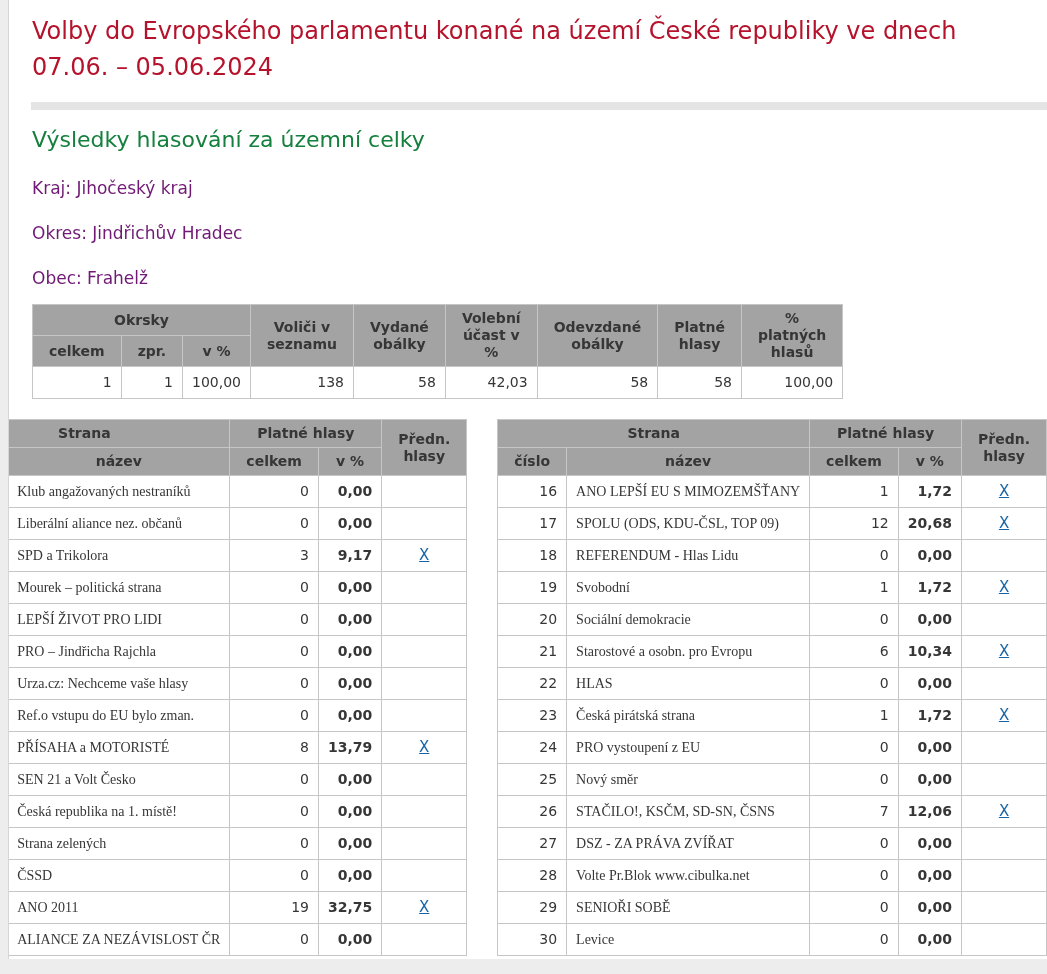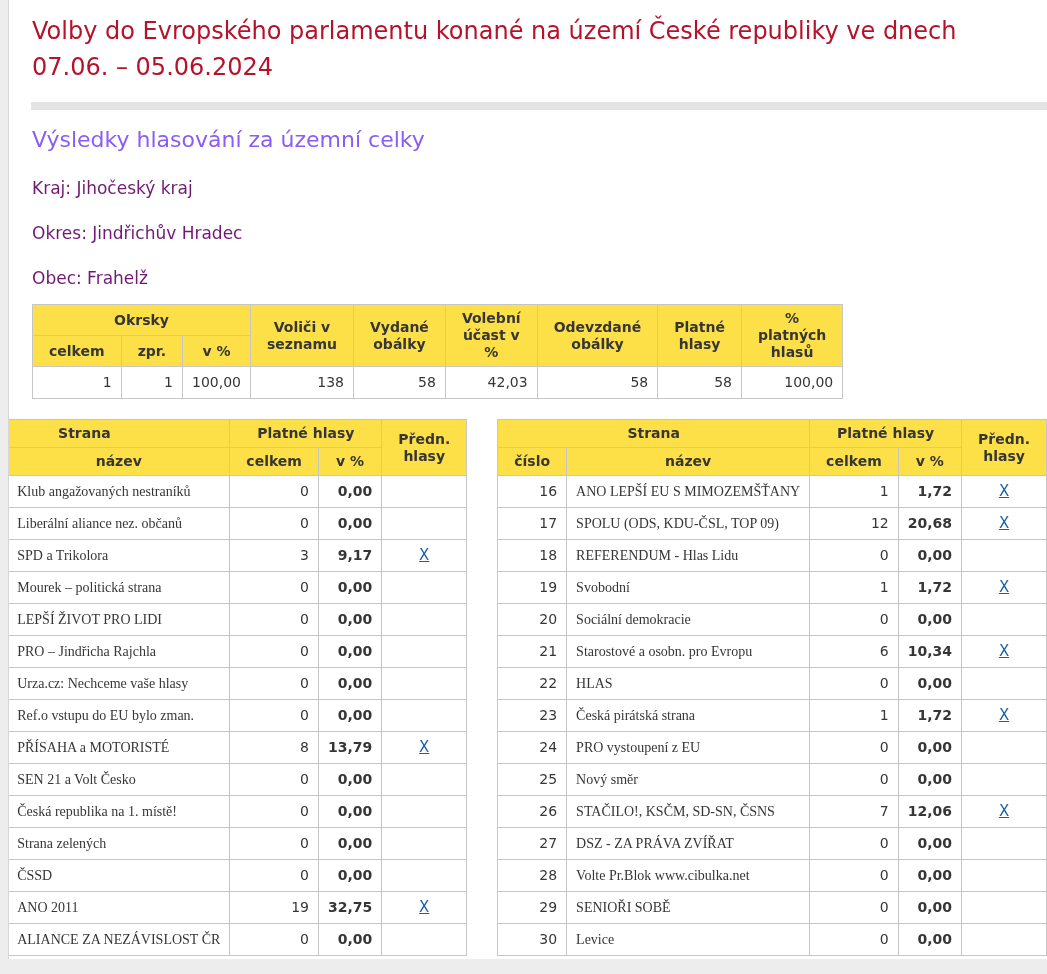--- a/index.html
+++ b/index.html
@@ -36,21 +36,21 @@
   .divider {
     height: 8px;
     background: #e4e4e4;
     margin: 17px 0 0 -1px;
   }
   .subtitle {
     margin: 16px 0 0 0;
     font-size: 22px;
     line-height: 27px;
     font-weight: 400;
-    color: #8b5cf6;
+    color: #15803d;
   }
   .meta {
     margin: 25px 0 0 0;
     font-size: 17px;
     line-height: 20px;
     color: #701a75;
   }
   table.tbl {
     border-collapse: collapse;
     table-layout: fixed;
@@ -58,21 +58,21 @@
   }
   .tbl th, .tbl td {
     border: 1px solid #c6c6c6;
     font-size: 14px;
     line-height: 17px;
     color: #363636;
     vertical-align: middle;
     overflow: hidden;
   }
   .tbl th {
-    background: #fde047;
+    background: #a3a3a3;
     font-weight: 700;
     text-align: center;
     padding: 5px 16px;
   }
   .tbl td {
     background: #ffffff;
     padding: 7px 9px;
   }
   .summary { margin-top: 16px; }
   .summary td { text-align: right; }

